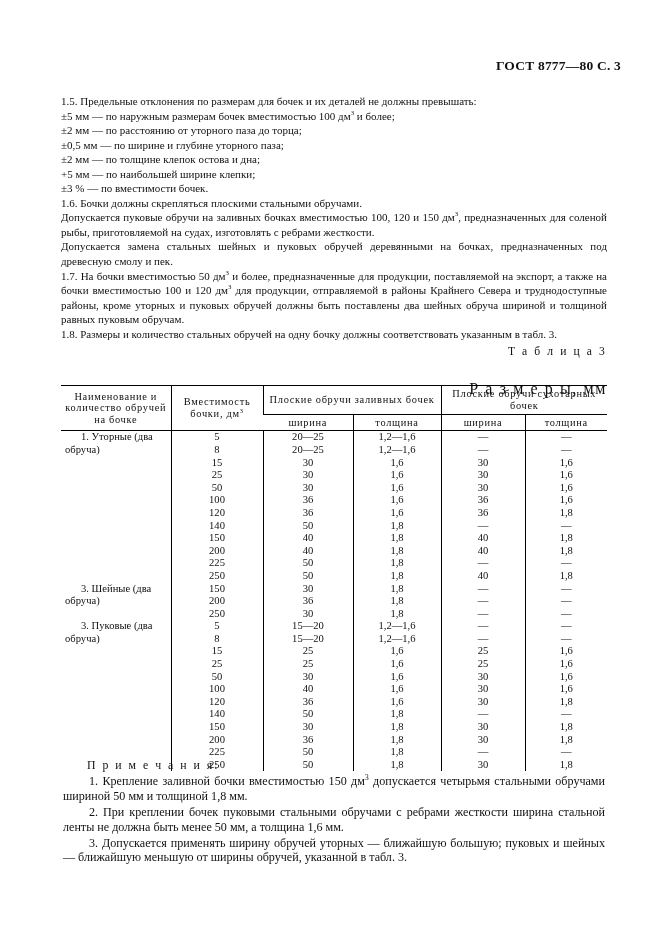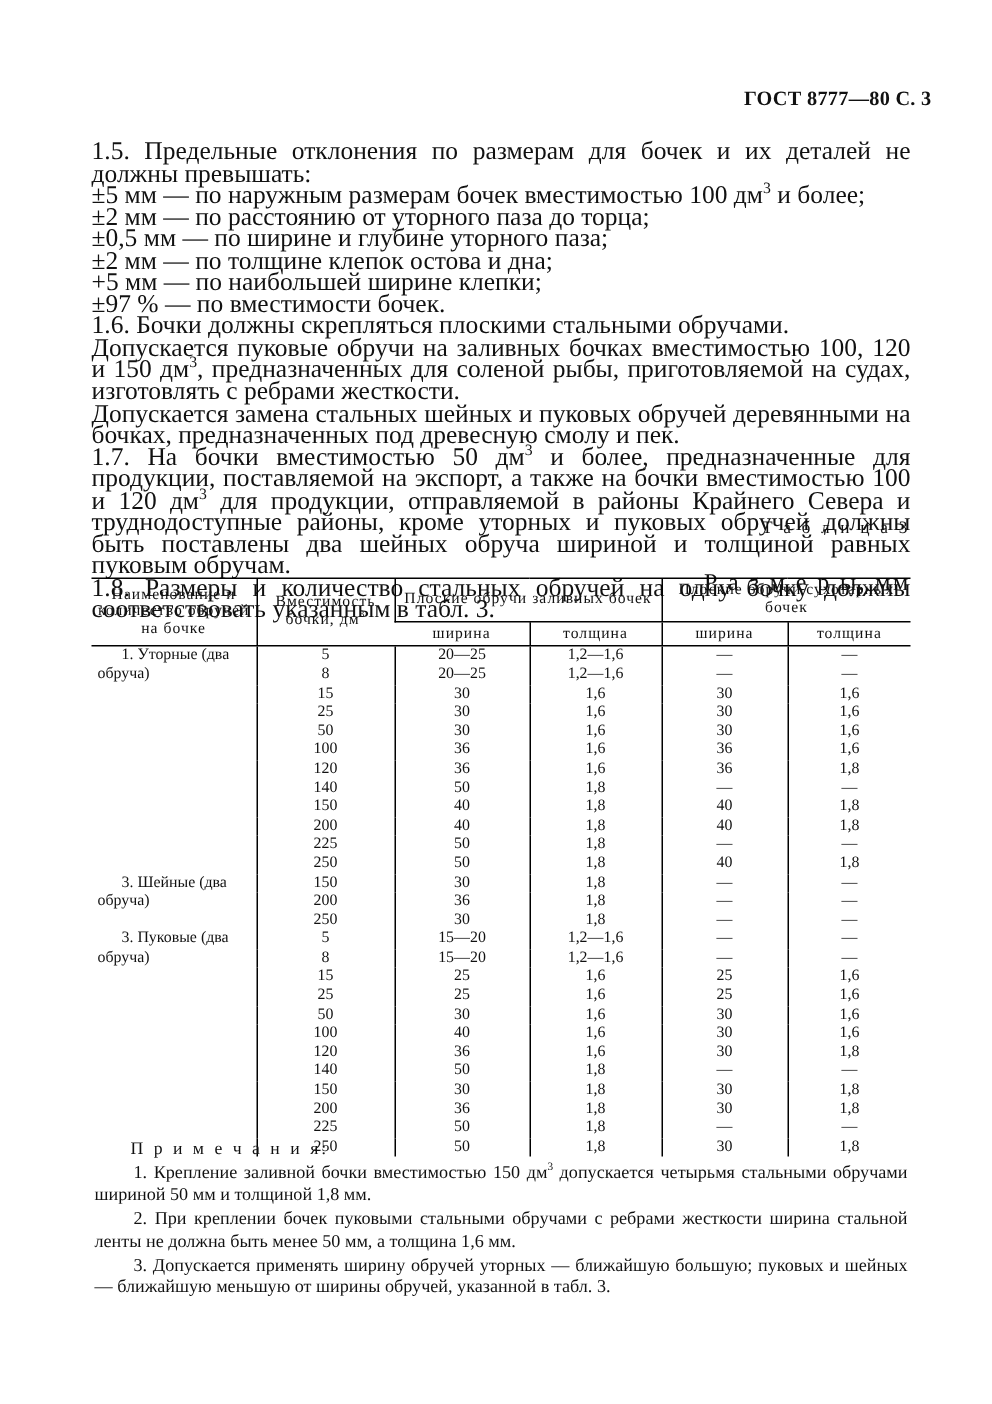--- a/index.html
+++ b/index.html
@@ -37,21 +37,21 @@
     font-size: 13.5px;
     letter-spacing: 0.2px;
   }
 
   
   .body-text {
     position: absolute;
     top: 94px;
     left: 61px;
     width: 546px;
-    font-size: 17px;
+    font-size: 11px;
     line-height: 14.55px;
     text-align: justify;
   }
   .body-text p {
     margin: 0;
     text-indent: 0;
     text-align: justify;
   }
   .p-ind { text-indent: 26px; }
   .nowrap-line {
@@ -185,21 +185,21 @@
 
   <div class="page-header">ГОСТ 8777—80 С. 3</div>
 
   <div class="body-text">
     <p class="p-ind">1.5. Предельные отклонения по размерам  для бочек и их деталей не должны превышать:</p>
     <p class="nowrap-line">±5 мм — по наружным размерам бочек вместимостью 100 дм<sup>3</sup> и более;</p>
     <p class="nowrap-line">±2 мм — по расстоянию от уторного паза до торца;</p>
     <p class="nowrap-line">±0,5 мм — по ширине и глубине уторного паза;</p>
     <p class="nowrap-line">±2 мм — по толщине клепок остова и дна;</p>
     <p class="nowrap-line">+5 мм — по наибольшей ширине клепки;</p>
-    <p class="nowrap-line">±97 % — по вместимости бочек.</p>
+    <p class="nowrap-line">±3 % — по вместимости бочек.</p>
     <p class="nowrap-line">1.6. Бочки должны скрепляться плоскими стальными обручами.</p>
     <p class="p-ind">Допускается пуковые обручи на заливных бочках вместимостью 100, 120 и 150 дм<sup>3</sup>, предназначенных для соленой рыбы, приготовляемой на судах, изготовлять с ребрами жесткости.</p>
     <p class="p-ind">Допускается замена стальных шейных и пуковых обручей  деревянными на бочках, предназначенных под древесную смолу и пек.</p>
     <p class="p-ind">1.7. На бочки вместимостью 50 дм<sup>3</sup> и более, предназначенные для продукции, поставляемой на экспорт, а также на бочки вместимостью 100 и 120 дм<sup>3</sup> для продукции, отправляемой в районы Крайнего Севера и труднодоступные районы, кроме уторных и пуковых обручей должны быть поставлены два шейных обруча шириной и толщиной равных пуковым обручам.</p>
     <p class="p-ind">1.8. Размеры и количество стальных обручей на одну бочку должны соответствовать указанным в табл. 3.</p>
   </div>
 
   <div class="table-number">Т а б л и ц а 3</div>
   <div class="table-units">Р а з м е р ы,  мм</div>
 

